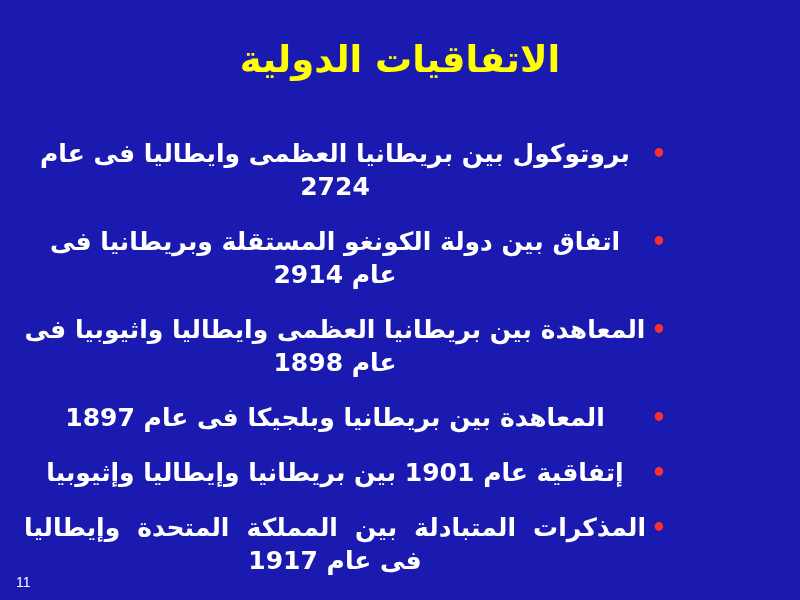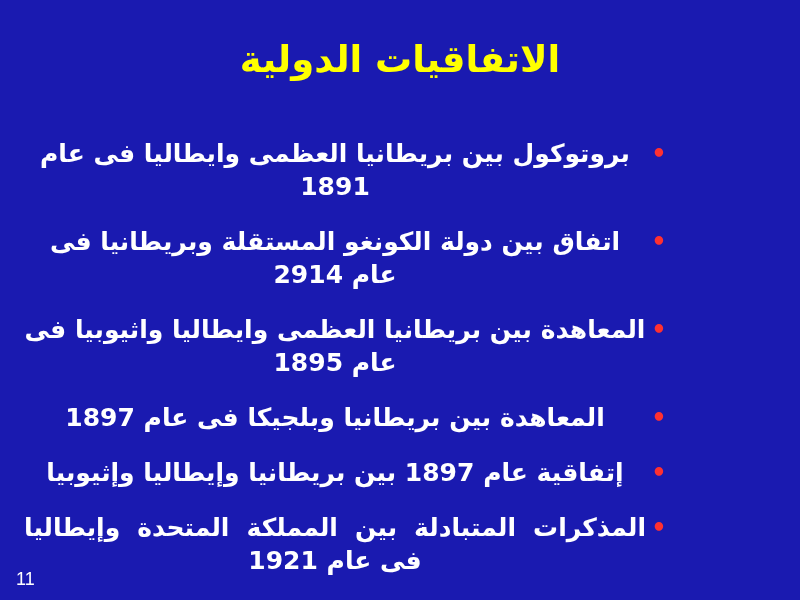--- a/index.html
+++ b/index.html
@@ -70,60 +70,60 @@
   }
   .bullet-text.justify {
     text-align: justify;
     text-align-last: center;
   }
   .page-number {
     position: absolute;
     left: 16px;
     bottom: 10px;
     color: #ffffff;
-    font-size: 18px;
+    font-size: 14px;
     font-family: "Liberation Sans", sans-serif;
   }
 </style>
 </head>
 <body>
 
 <div class="slide">
 
   <div class="slide-title">الاتفاقيات الدولية</div>
 
   <ul class="bullet-list">
 
     <li class="bullet-item">
       <span class="bullet-marker">•</span>
-      <span class="bullet-text">بروتوكول بين بريطانيا العظمى وايطاليا فى عام 1891</span>
+      <span class="bullet-text">بروتوكول بين بريطانيا العظمى وايطاليا فى عام 2724</span>
     </li>
 
     <li class="bullet-item">
       <span class="bullet-marker">•</span>
       <span class="bullet-text">اتفاق بين دولة الكونغو المستقلة وبريطانيا فى عام 2914</span>
     </li>
 
     <li class="bullet-item">
       <span class="bullet-marker">•</span>
-      <span class="bullet-text">المعاهدة بين بريطانيا العظمى وايطاليا واثيوبيا فى عام 1895</span>
+      <span class="bullet-text">المعاهدة بين بريطانيا العظمى وايطاليا واثيوبيا فى عام 1898</span>
     </li>
 
     <li class="bullet-item">
       <span class="bullet-marker">•</span>
       <span class="bullet-text">المعاهدة بين بريطانيا وبلجيكا فى عام 1897</span>
     </li>
 
     <li class="bullet-item">
       <span class="bullet-marker">•</span>
-      <span class="bullet-text">إتفاقية عام 1897 بين بريطانيا وإيطاليا وإثيوبيا</span>
+      <span class="bullet-text">إتفاقية عام 1901 بين بريطانيا وإيطاليا وإثيوبيا</span>
     </li>
 
     <li class="bullet-item">
       <span class="bullet-marker">•</span>
-      <span class="bullet-text justify">المذكرات المتبادلة بين المملكة المتحدة وإيطاليا فى عام 1921</span>
+      <span class="bullet-text justify">المذكرات المتبادلة بين المملكة المتحدة وإيطاليا فى عام 1917</span>
     </li>
 
   </ul>
 
   <div class="page-number">11</div>
 
 </div>
 
 </body></html>

